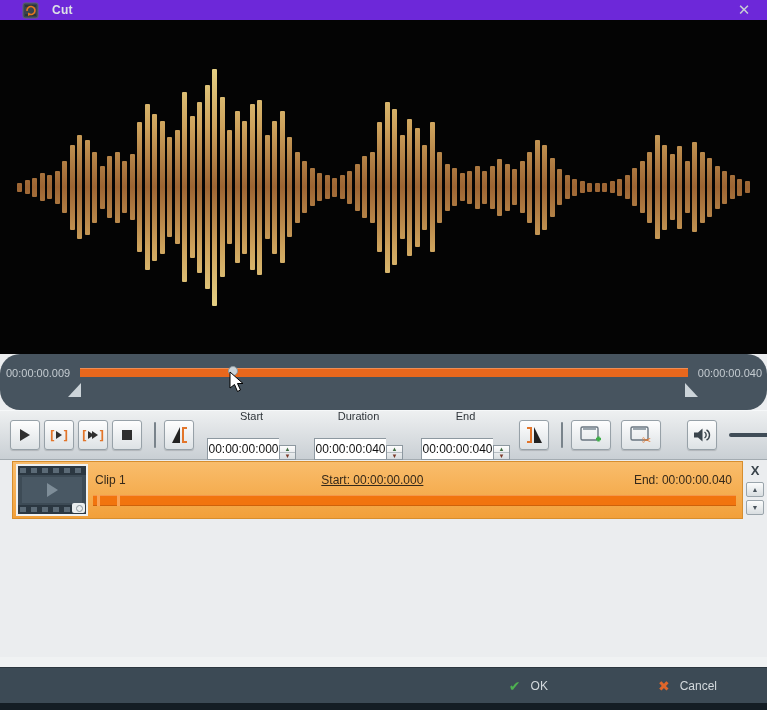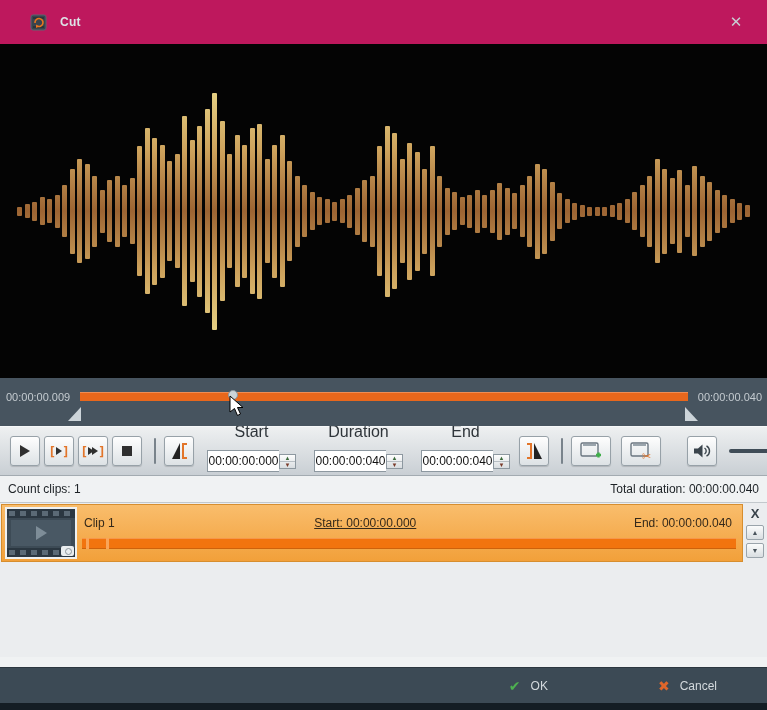--- a/index.html
+++ b/index.html
@@ -4,22 +4,22 @@
 <style>
   html,body{margin:0;padding:0;background:#2a333a;}
   *{box-sizing:border-box;}
   .app{
     width:767px;height:710px;position:relative;overflow:hidden;
     font-family:"Liberation Sans","DejaVu Sans",sans-serif;
     background:#ebedef;display:flex;flex-direction:column;
   }
   
   .titlebar{
-    height:44px;background:#be185d;display:flex;align-items:center;
-    padding:0 20px;flex:none;
+    height:20px;background:#6d28d9;display:flex;align-items:center;
+    padding:0 12px;flex:none;
   }
   .title-icon{width:17px;height:17px;margin-left:10px;flex:none;}
   .title-text{color:#dde2e6;font-size:12px;font-weight:bold;margin-left:13px;letter-spacing:.3px;}
   .close-x{
     margin-left:auto;color:#c9cfd4;font-size:15px;font-weight:bold;
     width:22px;text-align:center;cursor:pointer;line-height:22px;
   }
   
   .wave{
     height:334px;background:#040404;flex:none;display:flex;
@@ -27,22 +27,22 @@
   }
   .wbar{
     width:5px;flex:none;border-radius:1px;
     background-image:linear-gradient(to bottom,
       #f5f0aa 0%, #e6d184 14%, #cda25c 32%, #9c6433 50%,
       #cda25c 68%, #e6d184 86%, #f5f0aa 100%);
     background-repeat:no-repeat;
   }
   
   .timeline{
-    height:48px;background:#47545f;flex:none;position:relative;
-    font-size:11px;color:#c4cbd0;
+    height:56px;background:#47545f;flex:none;position:relative;
+    font-size:11px;color:#c4cbd0;border-radius:20px;
   }
   .tl-left{position:absolute;left:6px;top:13px;}
   .tl-right{position:absolute;right:5px;top:13px;}
   .tl-bar{
     position:absolute;left:80px;top:14px;width:608px;height:9px;
     background:#e8671c;box-shadow:inset 0 1px 0 rgba(255,255,255,.25);
   }
   .tl-playhead{
     position:absolute;left:228px;top:12px;width:10px;height:10px;border-radius:50%;
     background:#ccd4d9;border:1px solid #8d99a1;
@@ -68,42 +68,42 @@
     justify-content:center;margin-right:4px;flex:none;cursor:pointer;
     box-shadow:0 1px 1px rgba(0,0,0,.15);
   }
   .tbtn.wide{width:40px;}
   .tri{width:0;height:0;border-top:6px solid transparent;border-bottom:6px solid transparent;border-left:10px solid #2f2f2f;}
   .tri-s{width:0;height:0;border-top:4px solid transparent;border-bottom:4px solid transparent;border-left:6px solid #2f2f2f;}
   .brk{color:#e2752a;font-weight:bold;font-size:13px;line-height:1;font-family:"DejaVu Sans Mono",monospace;}
   .stopsq{width:10px;height:10px;background:#2f2f2f;}
   .vsep{width:2px;height:26px;background:#79838b;margin:0 8px;flex:none;border-radius:1px;}
   .fgroup{display:flex;flex-direction:column;align-items:center;margin:0 9px;flex:none;}
-  .flabel{font-size:16px;color:#2f353a;margin-bottom:2px;}
-  .frow{display:flex;align-items:center;height:36px;}
+  .flabel{font-size:11px;color:#2f353a;margin-bottom:2px;}
+  .frow{display:flex;align-items:flex-end;height:36px;}
   .frow input{
     width:72px;border:1px solid #8d98a0;border-right:none;background:#fff;
     font-family:"Liberation Sans",sans-serif;font-size:12px;text-align:center;
     color:#111;padding:0;height:22px;
   }
   .spin{width:17px;display:flex;flex-direction:column;border:1px solid #8d98a0;background:linear-gradient(#fdfdfd,#d8dde0);}
   .spin div{flex:1;display:flex;align-items:center;justify-content:center;font-size:6px;color:#2f4f2f;cursor:pointer;line-height:1;}
   .spin .up{border-bottom:1px solid #b7bec3;color:#3d6b3d;}
   .spin .dn{color:#7a3b2a;}
   .volwrap{display:flex;align-items:center;margin-left:22px;}
   .volslider{position:relative;width:66px;height:14px;margin-left:12px;cursor:pointer;}
   .voltrack{position:absolute;left:0;right:0;top:5px;height:4px;background:#3f4c57;border-radius:2px;}
   
   .clipshead{
     height:27px;flex:none;display:flex;align-items:center;justify-content:space-between;
     padding:0 8px;font-size:12px;color:#1d2226;background:#f0f2f3;
     border-bottom:1px solid #c2c8cc;
   }
   
-  .cliplist{flex:1;background:#ebedef;display:flex;flex-direction:column;}
+  .cliplist{flex:1;background:#ebedef;display:flex;flex-direction:column;padding-left:11px;}
   .rowwrap{display:flex;flex:none;}
   .cliprow{
     flex:1;height:58px;margin:1px 0 0 1px;position:relative;cursor:pointer;
     background:linear-gradient(#f9bd6c,#f2a03a);
     border:1px solid #d78e2e;
   }
   .thumb{
     position:absolute;left:3px;top:2px;width:72px;height:52px;background:#3d4b56;
     border:2px solid #eef1f2;overflow:hidden;
   }
@@ -373,24 +373,20 @@
           <path d="M14.5,3.8 a6,6 0 0 1 0,10.4" fill="none" stroke="#3a444c" stroke-width="1.4"></path>
         </svg>
       </div>
       <div class="volslider">
         <div class="voltrack"></div>
 
       </div>
     </div>
   </div>
 
-  <div class="clipshead">
-    <span>Count clips: 1</span>
-    <span>Total duration: 00:00:00.040</span>
-  </div>
 
   <div class="cliplist">
     <div class="rowwrap">
       <div class="cliprow">
         <div class="thumb">
           <div class="sprocket sp-t"></div>
           <div class="filmmid">
             <span class="playtri"></span>
           </div>
           <div class="sprocket sp-b"></div>

